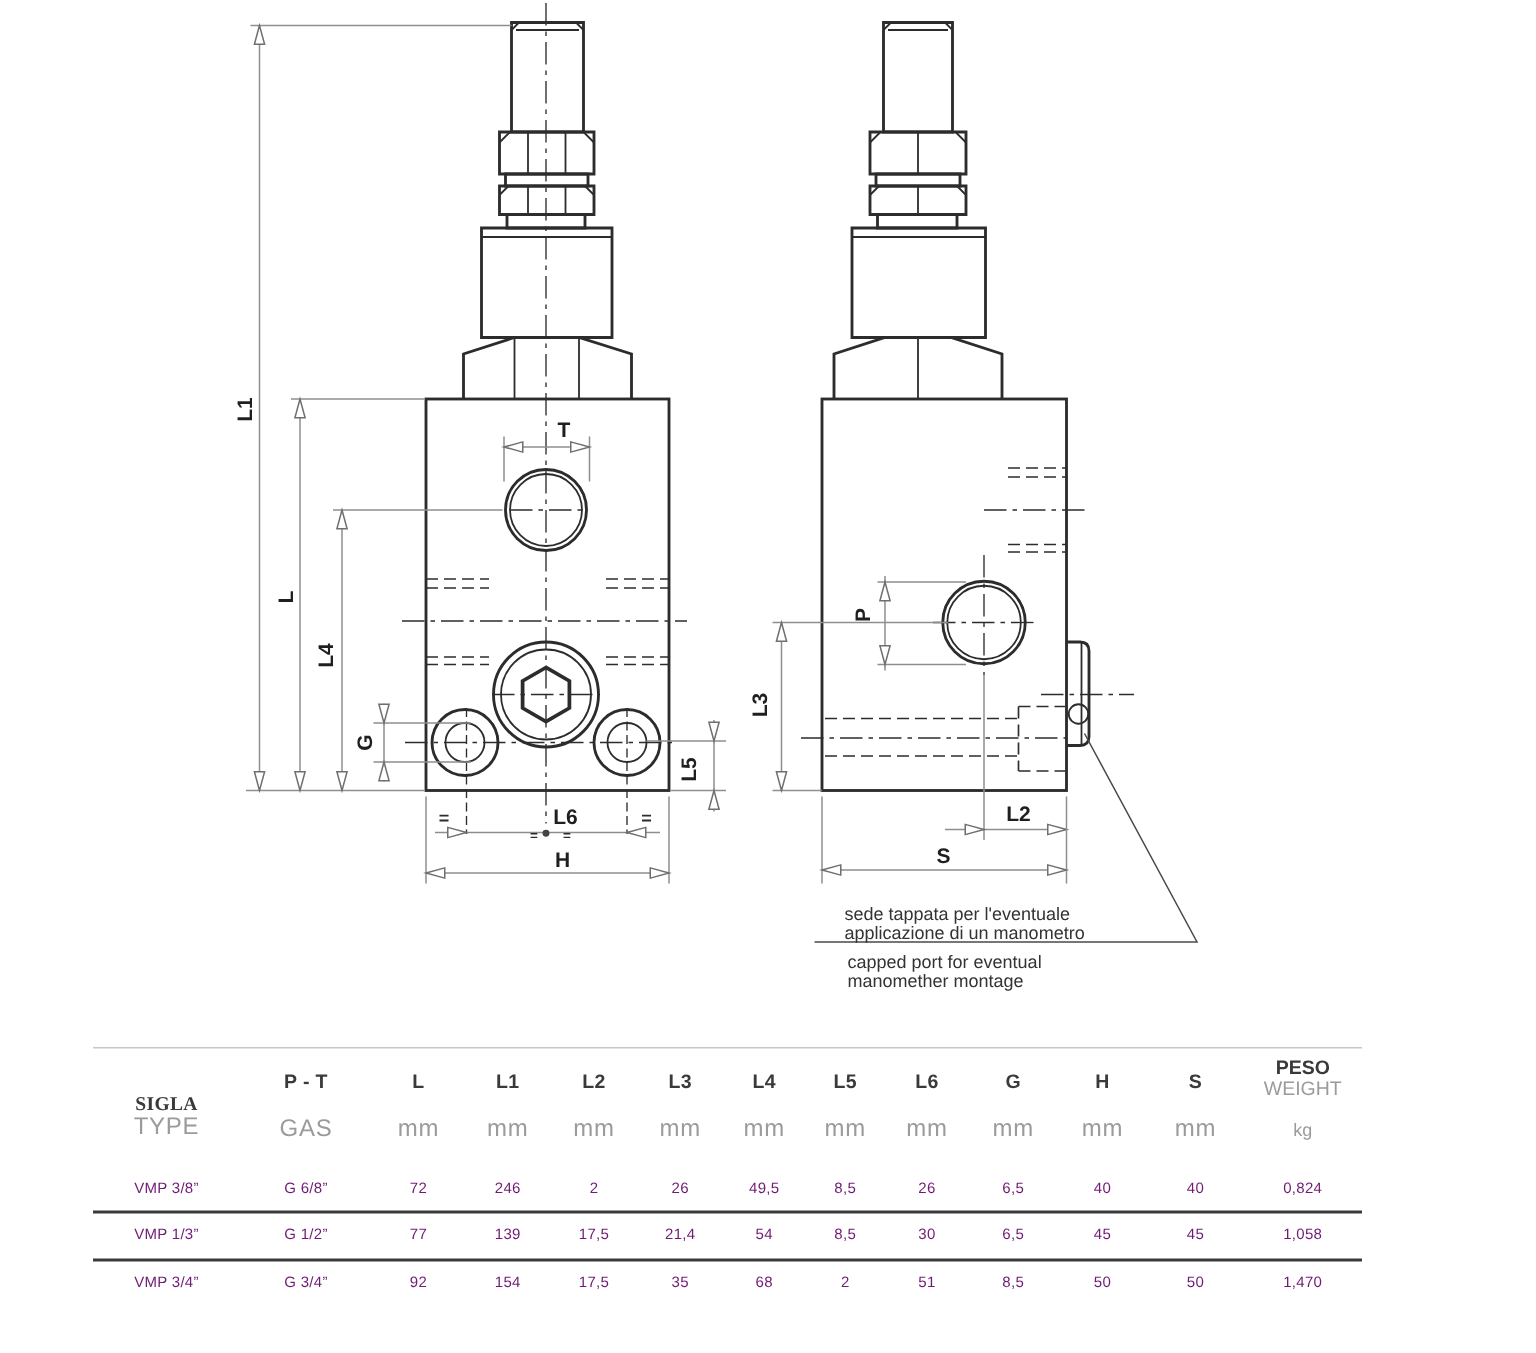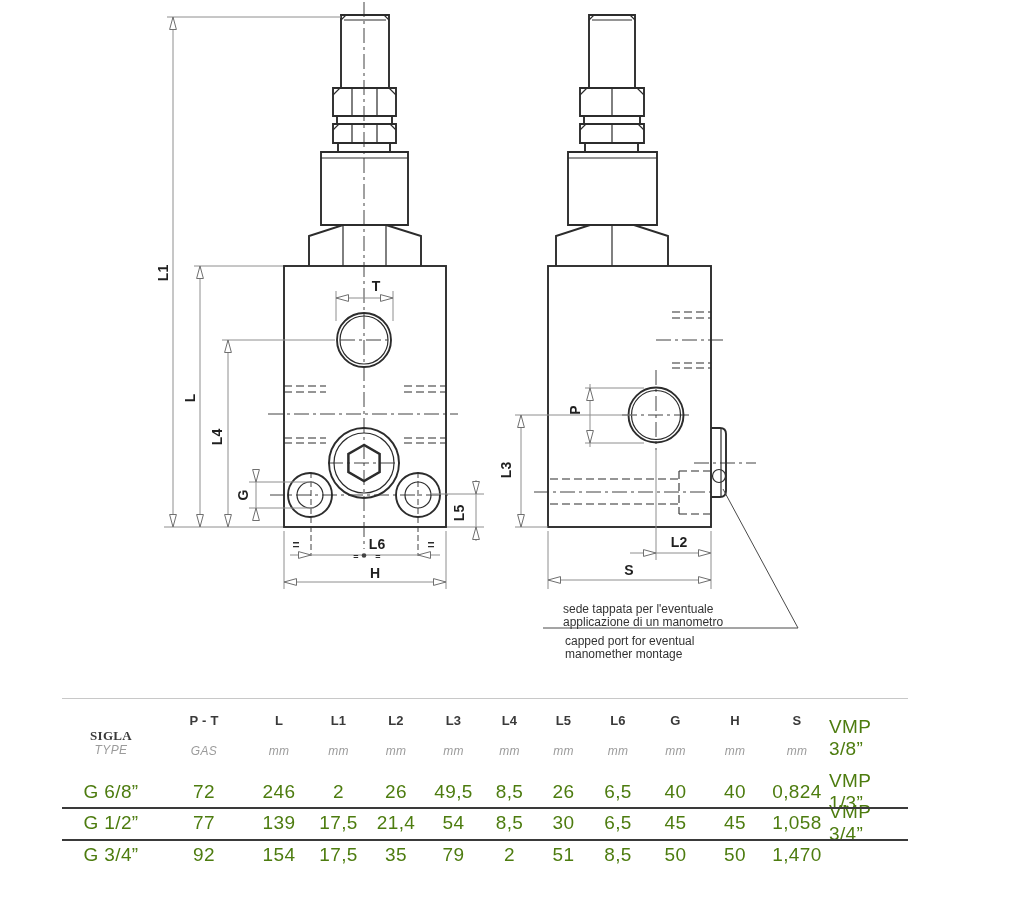--- a/index.html
+++ b/index.html
@@ -20,28 +20,28 @@
   .eqs{font-size:9px;font-weight:700;fill:#2c2c2c;}
   .note{font-size:12px;fill:#333;}
   
   .vtable{position:absolute;left:62px;top:698px;width:846px;height:175px;}
   .tgrid{display:grid;width:846px;
          grid-template-columns:98px 88px 62px 57px 58px 57px 55px 53px 56px 59px 60px 64px 79px;
          grid-template-rows:79px 30px 32px 32px;}
   .hcell{position:relative;}
   .hl,.hs,.p1,.p2,.p3{position:absolute;left:0;right:0;text-align:center;white-space:nowrap;}
   .hl{top:15px;font-size:13px;font-weight:700;color:#3a3a3a;letter-spacing:.02em;}
-  .hs{top:46px;font-size:12px;color:#9b9b9b;letter-spacing:.03em;font-style:italic;}
+  .hs{top:46px;font-size:16px;color:#9b9b9b;letter-spacing:.03em;}
   .hcell.sigla .hl{top:30px;font-family:Liberation Serif, serif;}
   .hcell.sigla .hs{top:45px;}
   .p1{top:6px;font-size:13px;font-weight:700;color:#3a3a3a;}
   .p2{top:20px;font-size:13px;color:#9b9b9b;}
   .p3{top:48px;font-size:12px;color:#9b9b9b;}
   .dcell{display:flex;align-items:center;justify-content:center;
-         font-size:19px;color:#4d7c0f;letter-spacing:.02em;}
+         font-size:10px;color:#701a75;letter-spacing:.02em;}
   .rule{position:absolute;left:0;width:846px;}
   .rule.light{height:1px;background:#c8c8c8;top:0;}
   .rule.dark1{height:2px;background:#3a3a3a;top:109px;}
   .rule.dark2{height:2px;background:#3a3a3a;top:141px;}
 </style>
 </head>
 <body>
 
 <div class="stage">
 
@@ -263,20 +263,25 @@
       <div class="hl">G</div>
       <div class="hs">mm</div>
     </div>
     <div class="hcell">
       <div class="hl">H</div>
       <div class="hs">mm</div>
     </div>
     <div class="hcell">
       <div class="hl">S</div>
       <div class="hs">mm</div>
+    </div>
+    <div class="hcell">
+      <div class="p1">PESO</div>
+      <div class="p2">WEIGHT</div>
+      <div class="p3">kg</div>
     </div>
 
     <div class="dcell">VMP 3/8”</div>
     <div class="dcell">G 6/8”</div>
     <div class="dcell">72</div>
     <div class="dcell">246</div>
     <div class="dcell">2</div>
     <div class="dcell">26</div>
     <div class="dcell">49,5</div>
     <div class="dcell">8,5</div>
@@ -299,21 +304,21 @@
     <div class="dcell">45</div>
     <div class="dcell">45</div>
     <div class="dcell">1,058</div>
 
     <div class="dcell">VMP 3/4”</div>
     <div class="dcell">G 3/4”</div>
     <div class="dcell">92</div>
     <div class="dcell">154</div>
     <div class="dcell">17,5</div>
     <div class="dcell">35</div>
-    <div class="dcell">79</div>
+    <div class="dcell">68</div>
     <div class="dcell">2</div>
     <div class="dcell">51</div>
     <div class="dcell">8,5</div>
     <div class="dcell">50</div>
     <div class="dcell">50</div>
     <div class="dcell">1,470</div>
   </div>
 </div>
 
 </div>

